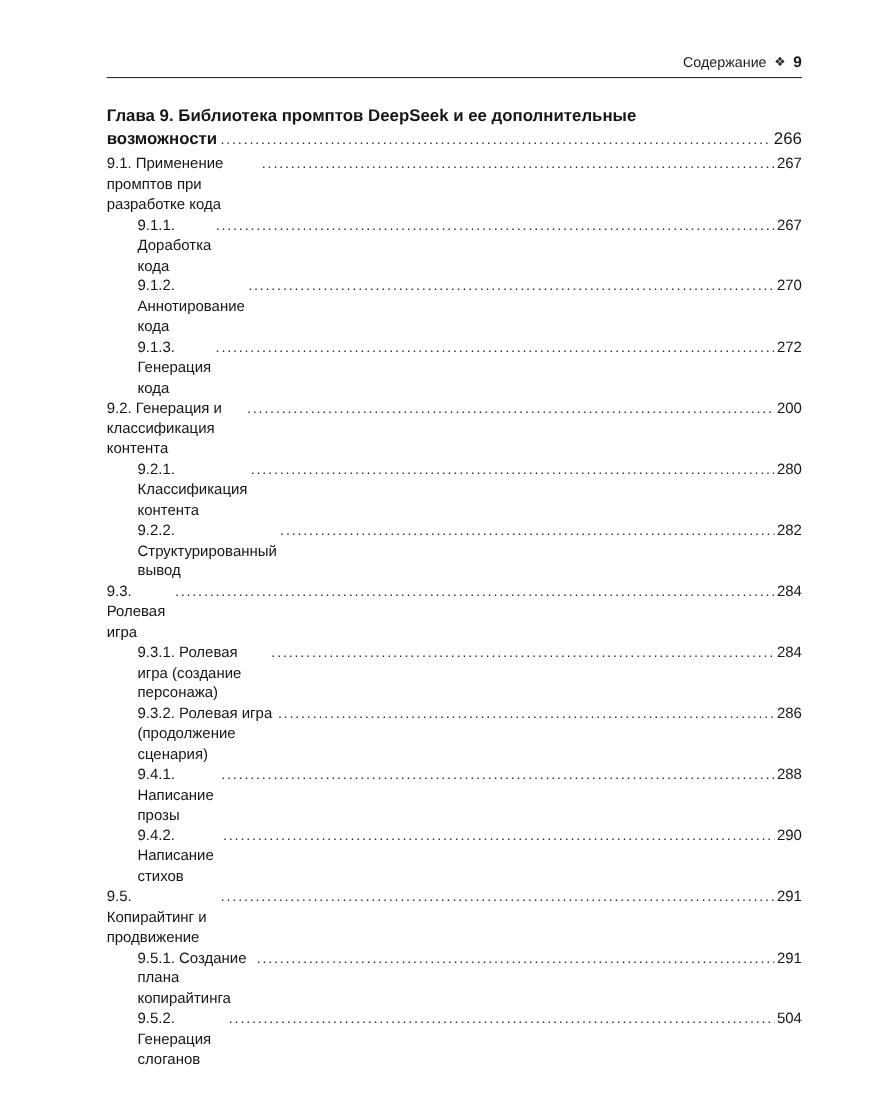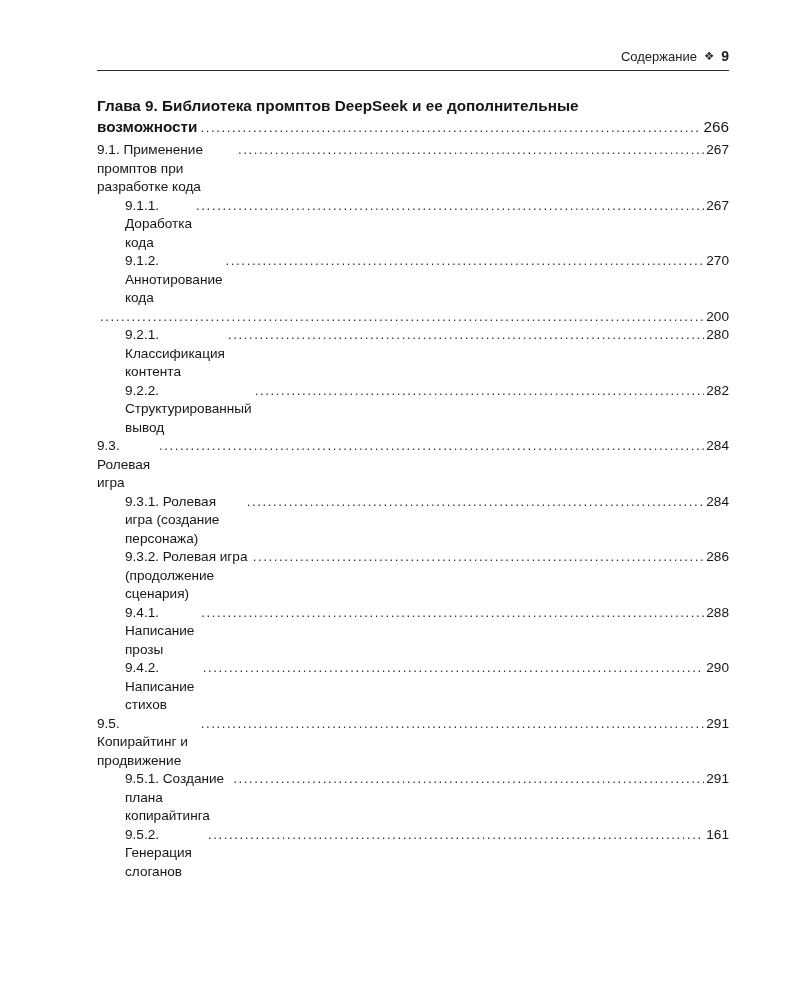--- a/index.html
+++ b/index.html
@@ -114,22 +114,30 @@
             <span class="pagenum">267</span>
           </div>
         </div>
         <div class="entry l2">
           <div class="row">
             <span class="title">9.1.2. Аннотирование кода</span>
             <span class="dots"></span>
             <span class="pagenum">270</span>
           </div>
         </div>
-        <div class="entry l1">
-          <div class="row">
+        <div class="entry l2">
+          <div class="row">
+            <span class="title">9.1.3. Генерация кода</span>
+            <span class="dots"></span>
+            <span class="pagenum">272</span>
+          </div>
+        </div>
+        <div class="entry l1">
+          <div class="row">
+            <span class="title">9.2. Генерация и классификация контента</span>
             <span class="dots"></span>
             <span class="pagenum">200</span>
           </div>
         </div>
         <div class="entry l2">
           <div class="row">
             <span class="title">9.2.1. Классификация контента</span>
             <span class="dots"></span>
             <span class="pagenum">280</span>
           </div>
@@ -187,19 +195,19 @@
           <div class="row">
             <span class="title">9.5.1. Создание плана копирайтинга</span>
             <span class="dots"></span>
             <span class="pagenum">291</span>
           </div>
         </div>
         <div class="entry l2">
           <div class="row">
             <span class="title">9.5.2. Генерация слоганов</span>
             <span class="dots"></span>
-            <span class="pagenum">161</span>
+            <span class="pagenum">504</span>
           </div>
         </div>
       </div>
 
   </div>
 </div>
 
 </body></html>

